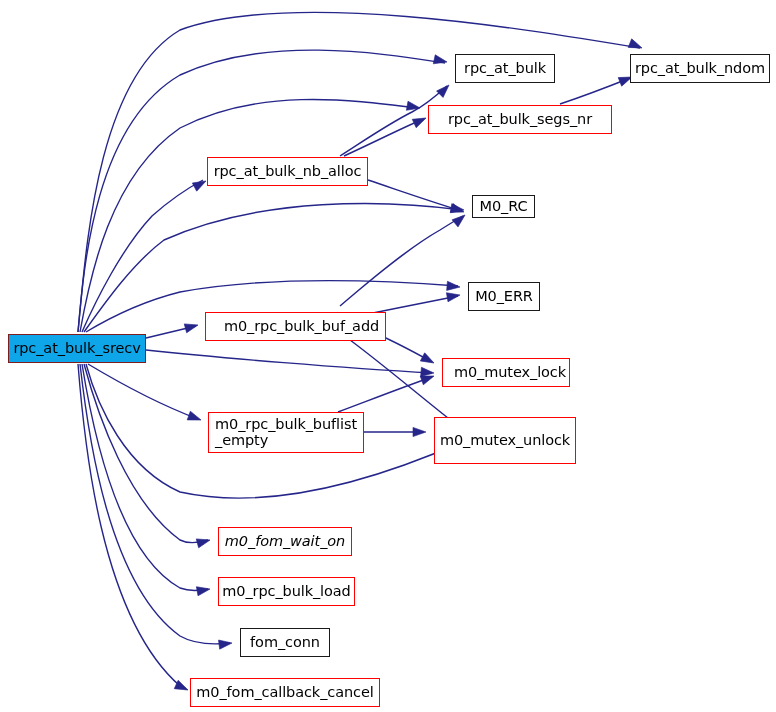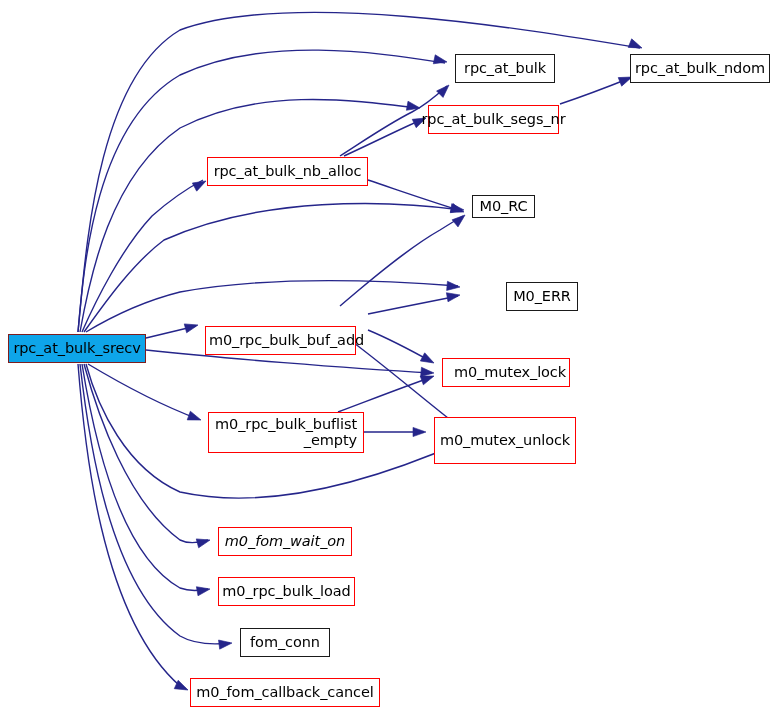--- a/index.html
+++ b/index.html
@@ -31,21 +31,21 @@
     fill: #25258a;
     stroke: #25258a;
     stroke-width: 0.6;
   }
   .node-box {
     position: absolute;
     box-sizing: border-box;
     display: flex;
     align-items: center;
     justify-content: center;
-    text-align: right;
+    text-align: left;
     background: #ffffff;
     border: 1px solid #ff0000;
     color: #000000;
     font-size: 14.5px;
     line-height: 1.06;
     white-space: pre-line;
     letter-spacing: -0.1px;
   }
   .node-box.black-border {
     border: 1px solid #1a1a1a;
@@ -106,25 +106,25 @@
       <polygon points="0,0 -13,-4.6 -13,4.6" class="arrow-head" transform="translate(460,295) rotate(350)"></polygon>
       <polygon points="0,0 -13,-4.6 -13,4.6" class="arrow-head" transform="translate(434,363) rotate(28)"></polygon>
       <polygon points="0,0 -13,-4.6 -13,4.6" class="arrow-head" transform="translate(461,429) rotate(38)"></polygon>
       <polygon points="0,0 -13,-4.6 -13,4.6" class="arrow-head" transform="translate(434,376) rotate(340)"></polygon>
       <polygon points="0,0 -13,-4.6 -13,4.6" class="arrow-head" transform="translate(426,432) rotate(0)"></polygon>
     </svg>
   <div id="node-layer">
       <div class="node-box root-node" style="left: 8px; top: 334px; width: 138px; height: 29px;">rpc_at_bulk_srecv</div>
       <div class="node-box black-border" style="left: 455px; top: 54px; width: 100px; height: 29px;">rpc_at_bulk</div>
       <div class="node-box black-border" style="left: 630px; top: 54px; width: 140px; height: 29px;">rpc_at_bulk_ndom</div>
-      <div class="node-box" style="left: 428px; top: 105px; width: 131px; height: 29px;">rpc_at_bulk_segs_nr</div>
+      <div class="node-box" style="left: 428px; top: 105px; width: 184px; height: 29px;">rpc_at_bulk_segs_nr</div>
       <div class="node-box" style="left: 207px; top: 157px; width: 161px; height: 29px;">rpc_at_bulk_nb_alloc</div>
       <div class="node-box black-border" style="left: 472px; top: 195px; width: 63px; height: 23px;">M0_RC</div>
-      <div class="node-box black-border" style="left: 468px; top: 282px; width: 72px; height: 29px; margin-left: 38px;">M0_ERR</div>
-      <div class="node-box" style="left: 205px; top: 326px; width: 151px; height: 29px; padding-left: 12px;">m0_rpc_bulk_buf_add</div>
+      <div class="node-box black-border" style="left: 468px; top: 282px; width: 72px; height: 29px;">M0_ERR</div>
+      <div class="node-box" style="left: 205px; top: 312px; width: 181px; height: 29px; padding-left: 12px;">m0_rpc_bulk_buf_add</div>
       <div class="node-box" style="left: 442px; top: 358px; width: 128px; height: 29px; padding-left: 8px;">m0_mutex_lock</div>
       <div class="node-box" style="left: 208px; top: 412px; width: 156px; height: 41px;">m0_rpc_bulk_buflist
 _empty</div>
       <div class="node-box" style="left: 434px; top: 417px; width: 142px; height: 47px;">m0_mutex_unlock</div>
       <div class="node-box" style="left: 218px; top: 527px; width: 134px; height: 29px; font-style: italic;">m0_fom_wait_on</div>
       <div class="node-box" style="left: 218px; top: 577px; width: 137px; height: 29px;">m0_rpc_bulk_load</div>
       <div class="node-box black-border" style="left: 240px; top: 628px; width: 90px; height: 29px;">fom_conn</div>
       <div class="node-box" style="left: 190px; top: 678px; width: 190px; height: 29px;">m0_fom_callback_cancel</div>
     </div>
 </div>

